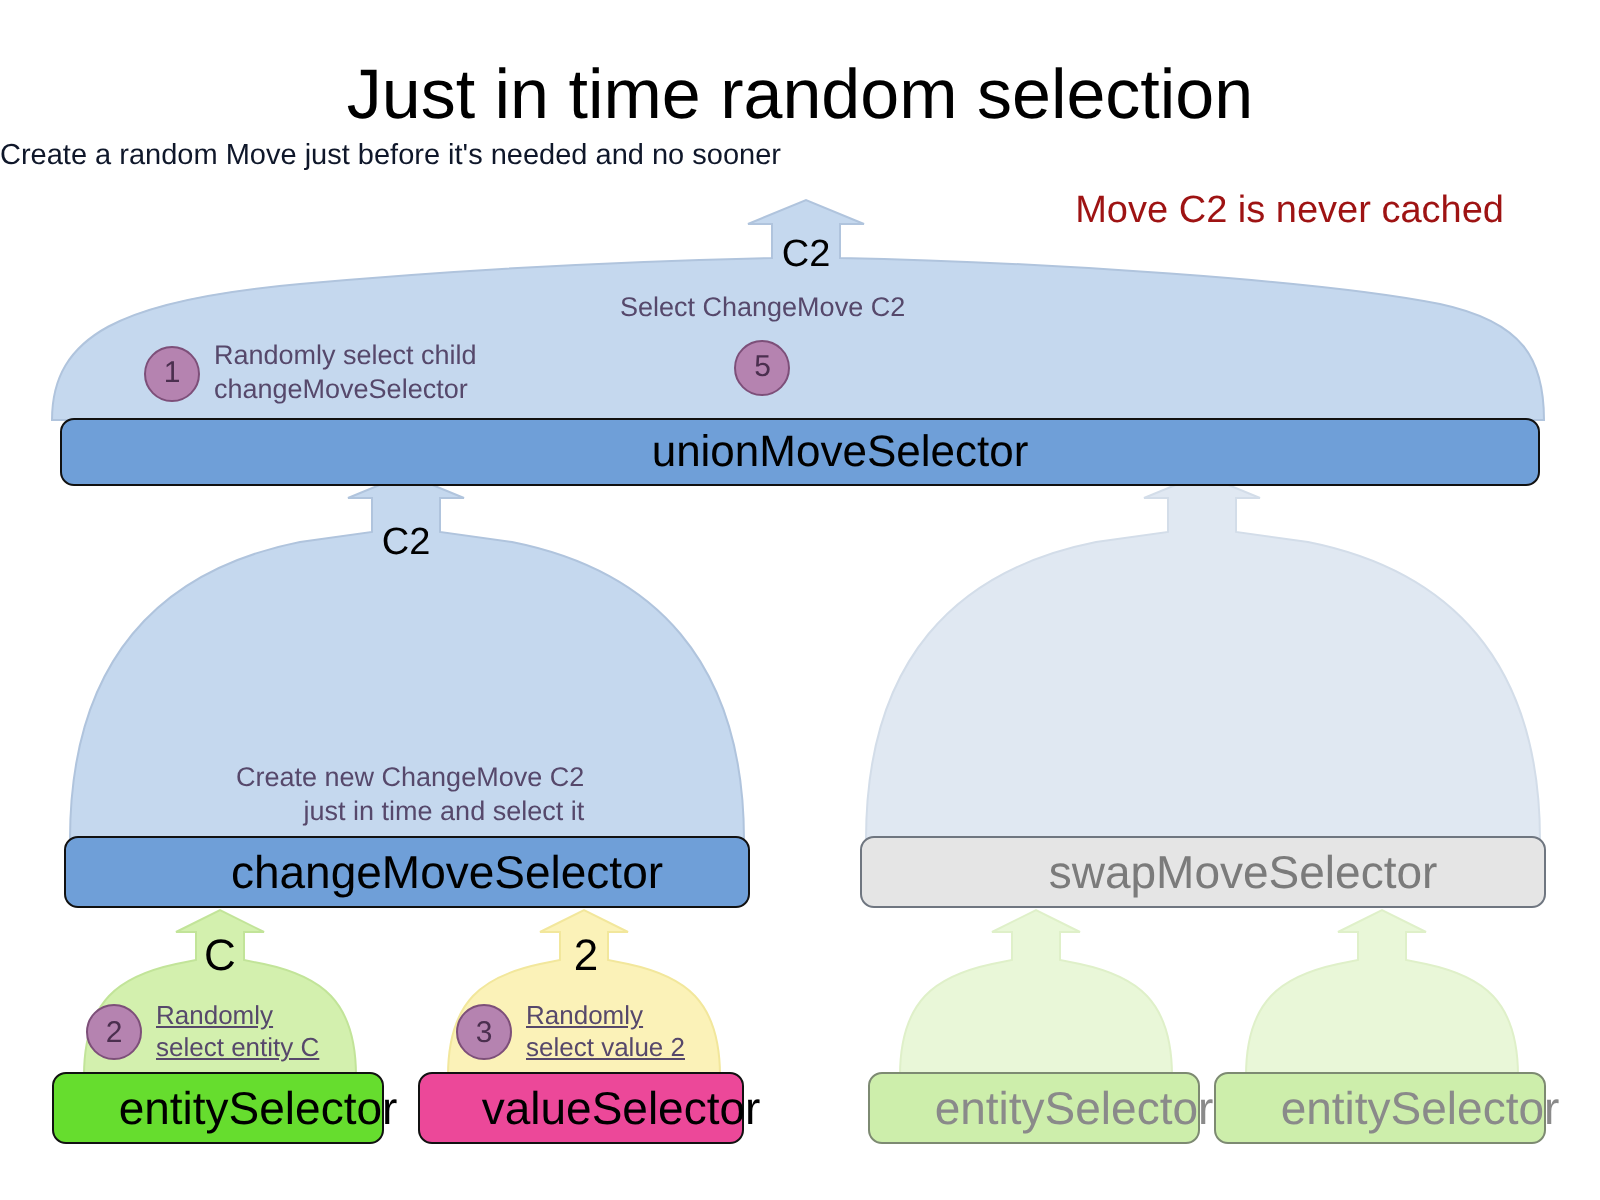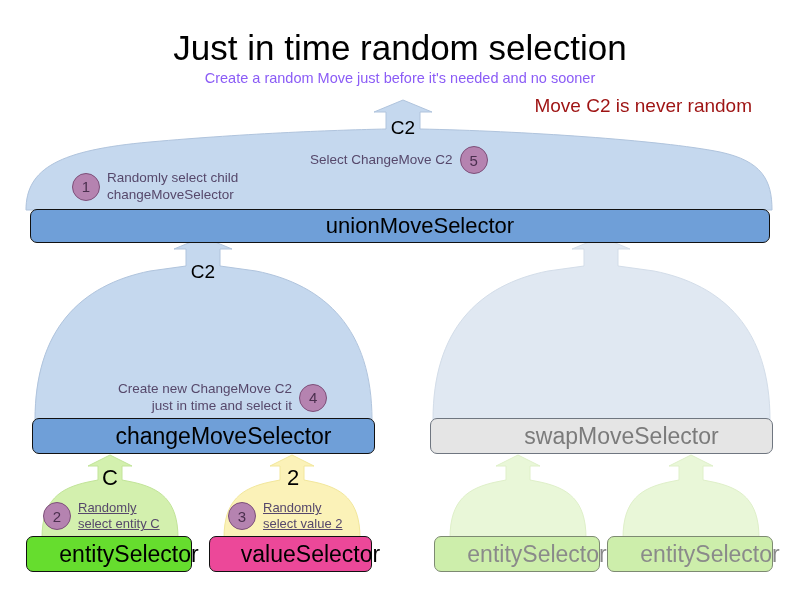--- a/index.html
+++ b/index.html
@@ -36,23 +36,22 @@
 
   
   .title {
     left: 0; top: 28px; width: 800px;
     text-align: center;
     font-size: 35px;
     color: #000000;
   }
   .subtitle {
     left: 0; top: 70px; width: 800px;
-    text-align: center;
     font-size: 14.5px;
-    color: #8b5cf6;
+    color: #0f172a;
   }
   .warning {
     left: 400px; top: 95px; width: 380px;
     text-align: right;
     font-size: 19px;
     color: #9e1313;
     padding-right: 28px;
     box-sizing: border-box;
   }
 
@@ -140,21 +139,21 @@
     display: flex;
     align-items: center;
     justify-content: center;
   }
   .annot .atext {
     font-size: 13.5px;
     color: #56486b;
     line-height: 1.25;
     white-space: pre-line;
   }
-  .annot.rightside { flex-direction: row; }
+  .annot.rightside { flex-direction: column; }
   .annot.rightside .atext { text-align: right; }
 
   .annot-1 { left: 72px;  top: 170px; }
   .annot-5 { left: 310px; top: 146px; }
   .annot-4 { left: 118px; top: 381px; }
   .annot-2 { left: 43px;  top: 500px; }
   .annot-3 { left: 228px; top: 500px; }
   .annot-2 .atext, .annot-3 .atext { font-size: 13px; text-decoration: underline; }
 </style>
 </head>
@@ -228,21 +227,21 @@
                C 623,500 641,488 669,482
                L 679,480
                L 679,466 L 669,466 L 691,455 L 713,466 L 703,466 L 703,480
                L 713,482
                C 741,488 759,500 759,538 Z" fill="#e9f7d8" stroke="#dff0c9" stroke-width="1"></path>
     </g>
   </svg>
 
   <div class="txt title">Just in time random selection</div>
   <div class="txt subtitle">Create a random Move just before it's needed and no sooner</div>
-  <div class="txt warning">Move C2 is never random</div>
+  <div class="txt warning">Move C2 is never cached</div>
 
   <div class="txt flow-label lbl-top">C2</div>
   <div class="txt flow-label lbl-change">C2</div>
   <div class="txt flow-label lbl-entity">C</div>
   <div class="txt flow-label lbl-value">2</div>
 
   <div class="annot annot-1">
     <div class="badge">1</div>
     <div class="atext">Randomly select child
 changeMoveSelector</div>

